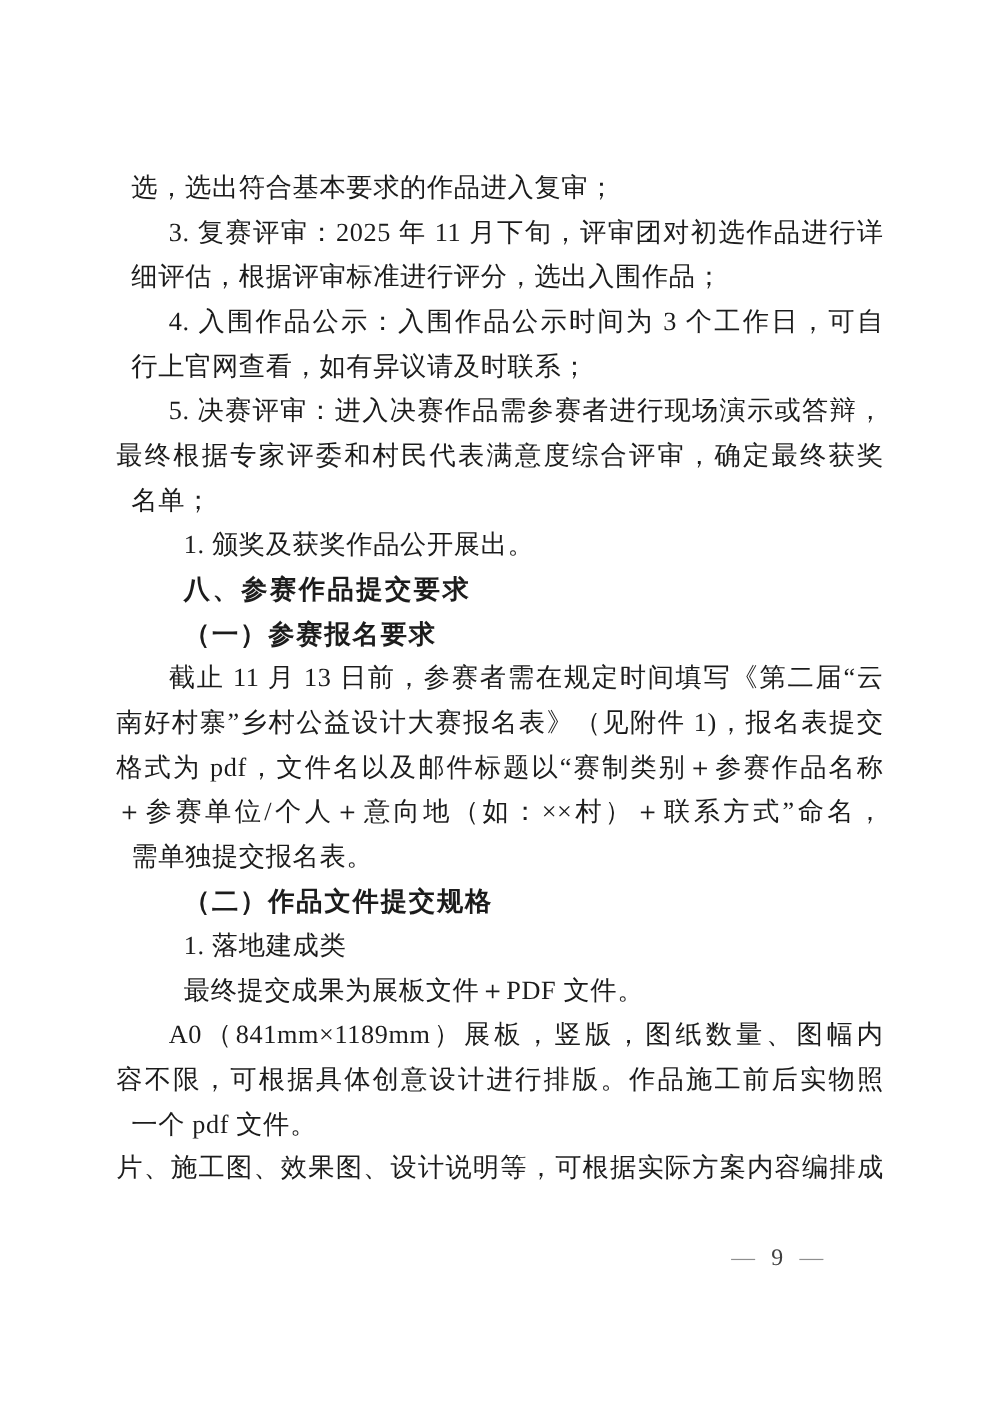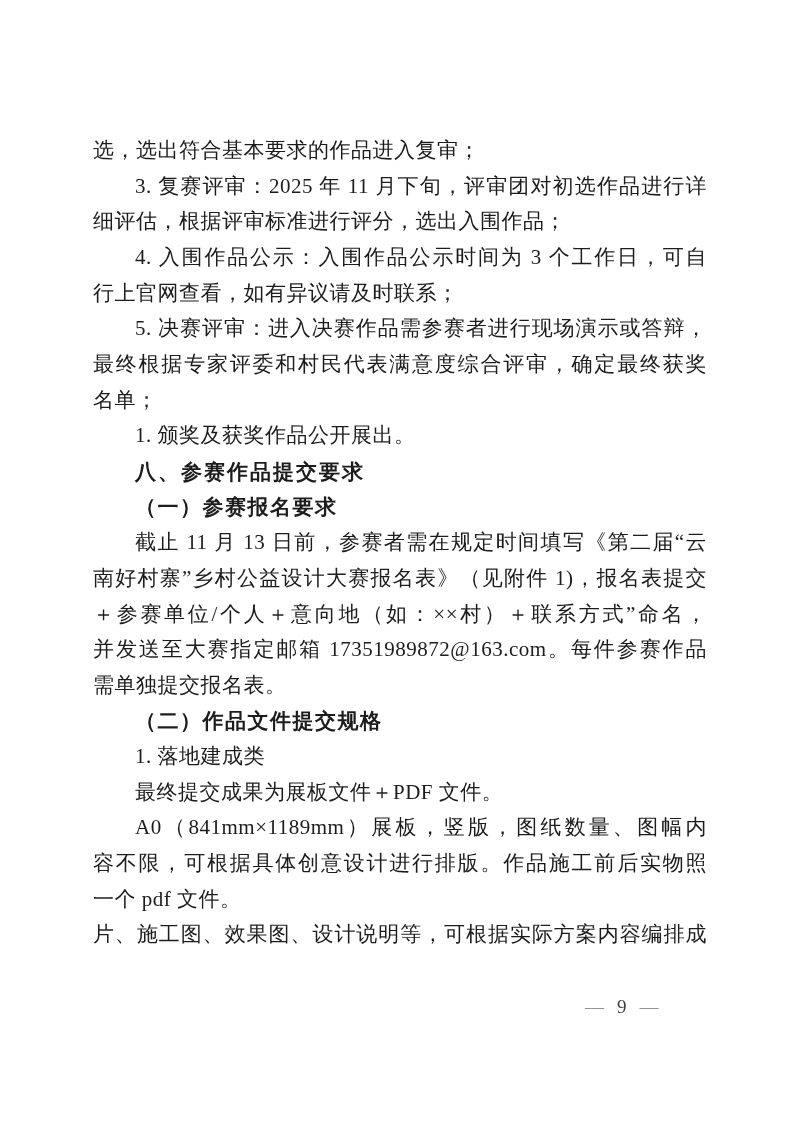--- a/index.html
+++ b/index.html
@@ -22,20 +22,21 @@
     font-size: 21px;
     line-height: 35.65px;
     text-align: justify;
     text-align-last: justify;
     text-justify: inter-character;
     letter-spacing: 0.5px;
   }
   .line.last {
     text-align: left;
     text-align-last: left;
+    margin-left: 12px;
   }
   .line.indent { text-indent: 42px; }
   .heading-hei {
     font-family: "Liberation Sans", "DejaVu Sans", sans-serif;
     font-weight: bold;
     font-size: 21px;
     letter-spacing: 2px;
   }
   .heading-kai {
     font-weight: bold;
@@ -73,22 +74,22 @@
     <div class="line last">名单；</div>
 
     <div class="line last indent">1. 颁奖及获奖作品公开展出。</div>
 
     <div class="line last indent heading-hei">八、参赛作品提交要求</div>
 
     <div class="line last indent heading-kai">（一）参赛报名要求</div>
 
     <div class="line indent">截止 11 月 13 日前，参赛者需在规定时间填写《第二届“云</div>
     <div class="line">南好村寨”乡村公益设计大赛报名表》（见附件 1)，报名表提交</div>
+    <div class="line">格式为 pdf，文件名以及邮件标题以“赛制类别＋参赛作品名称</div>
     <div class="line">＋参赛单位/个人＋意向地（如：××村）＋联系方式”命名，</div>
-    <div class="line">并发送至大赛指定邮箱 17351989872@163.com。每件参赛作品</div>
     <div class="line last">需单独提交报名表。</div>
 
     <div class="line last indent heading-kai">（二）作品文件提交规格</div>
 
     <div class="line last indent">1. 落地建成类</div>
 
     <div class="line last indent">最终提交成果为展板文件＋PDF 文件。</div>
 
     <div class="line indent">A0（841mm×1189mm）展板，竖版，图纸数量、图幅内</div>
     <div class="line">容不限，可根据具体创意设计进行排版。作品施工前后实物照</div>

